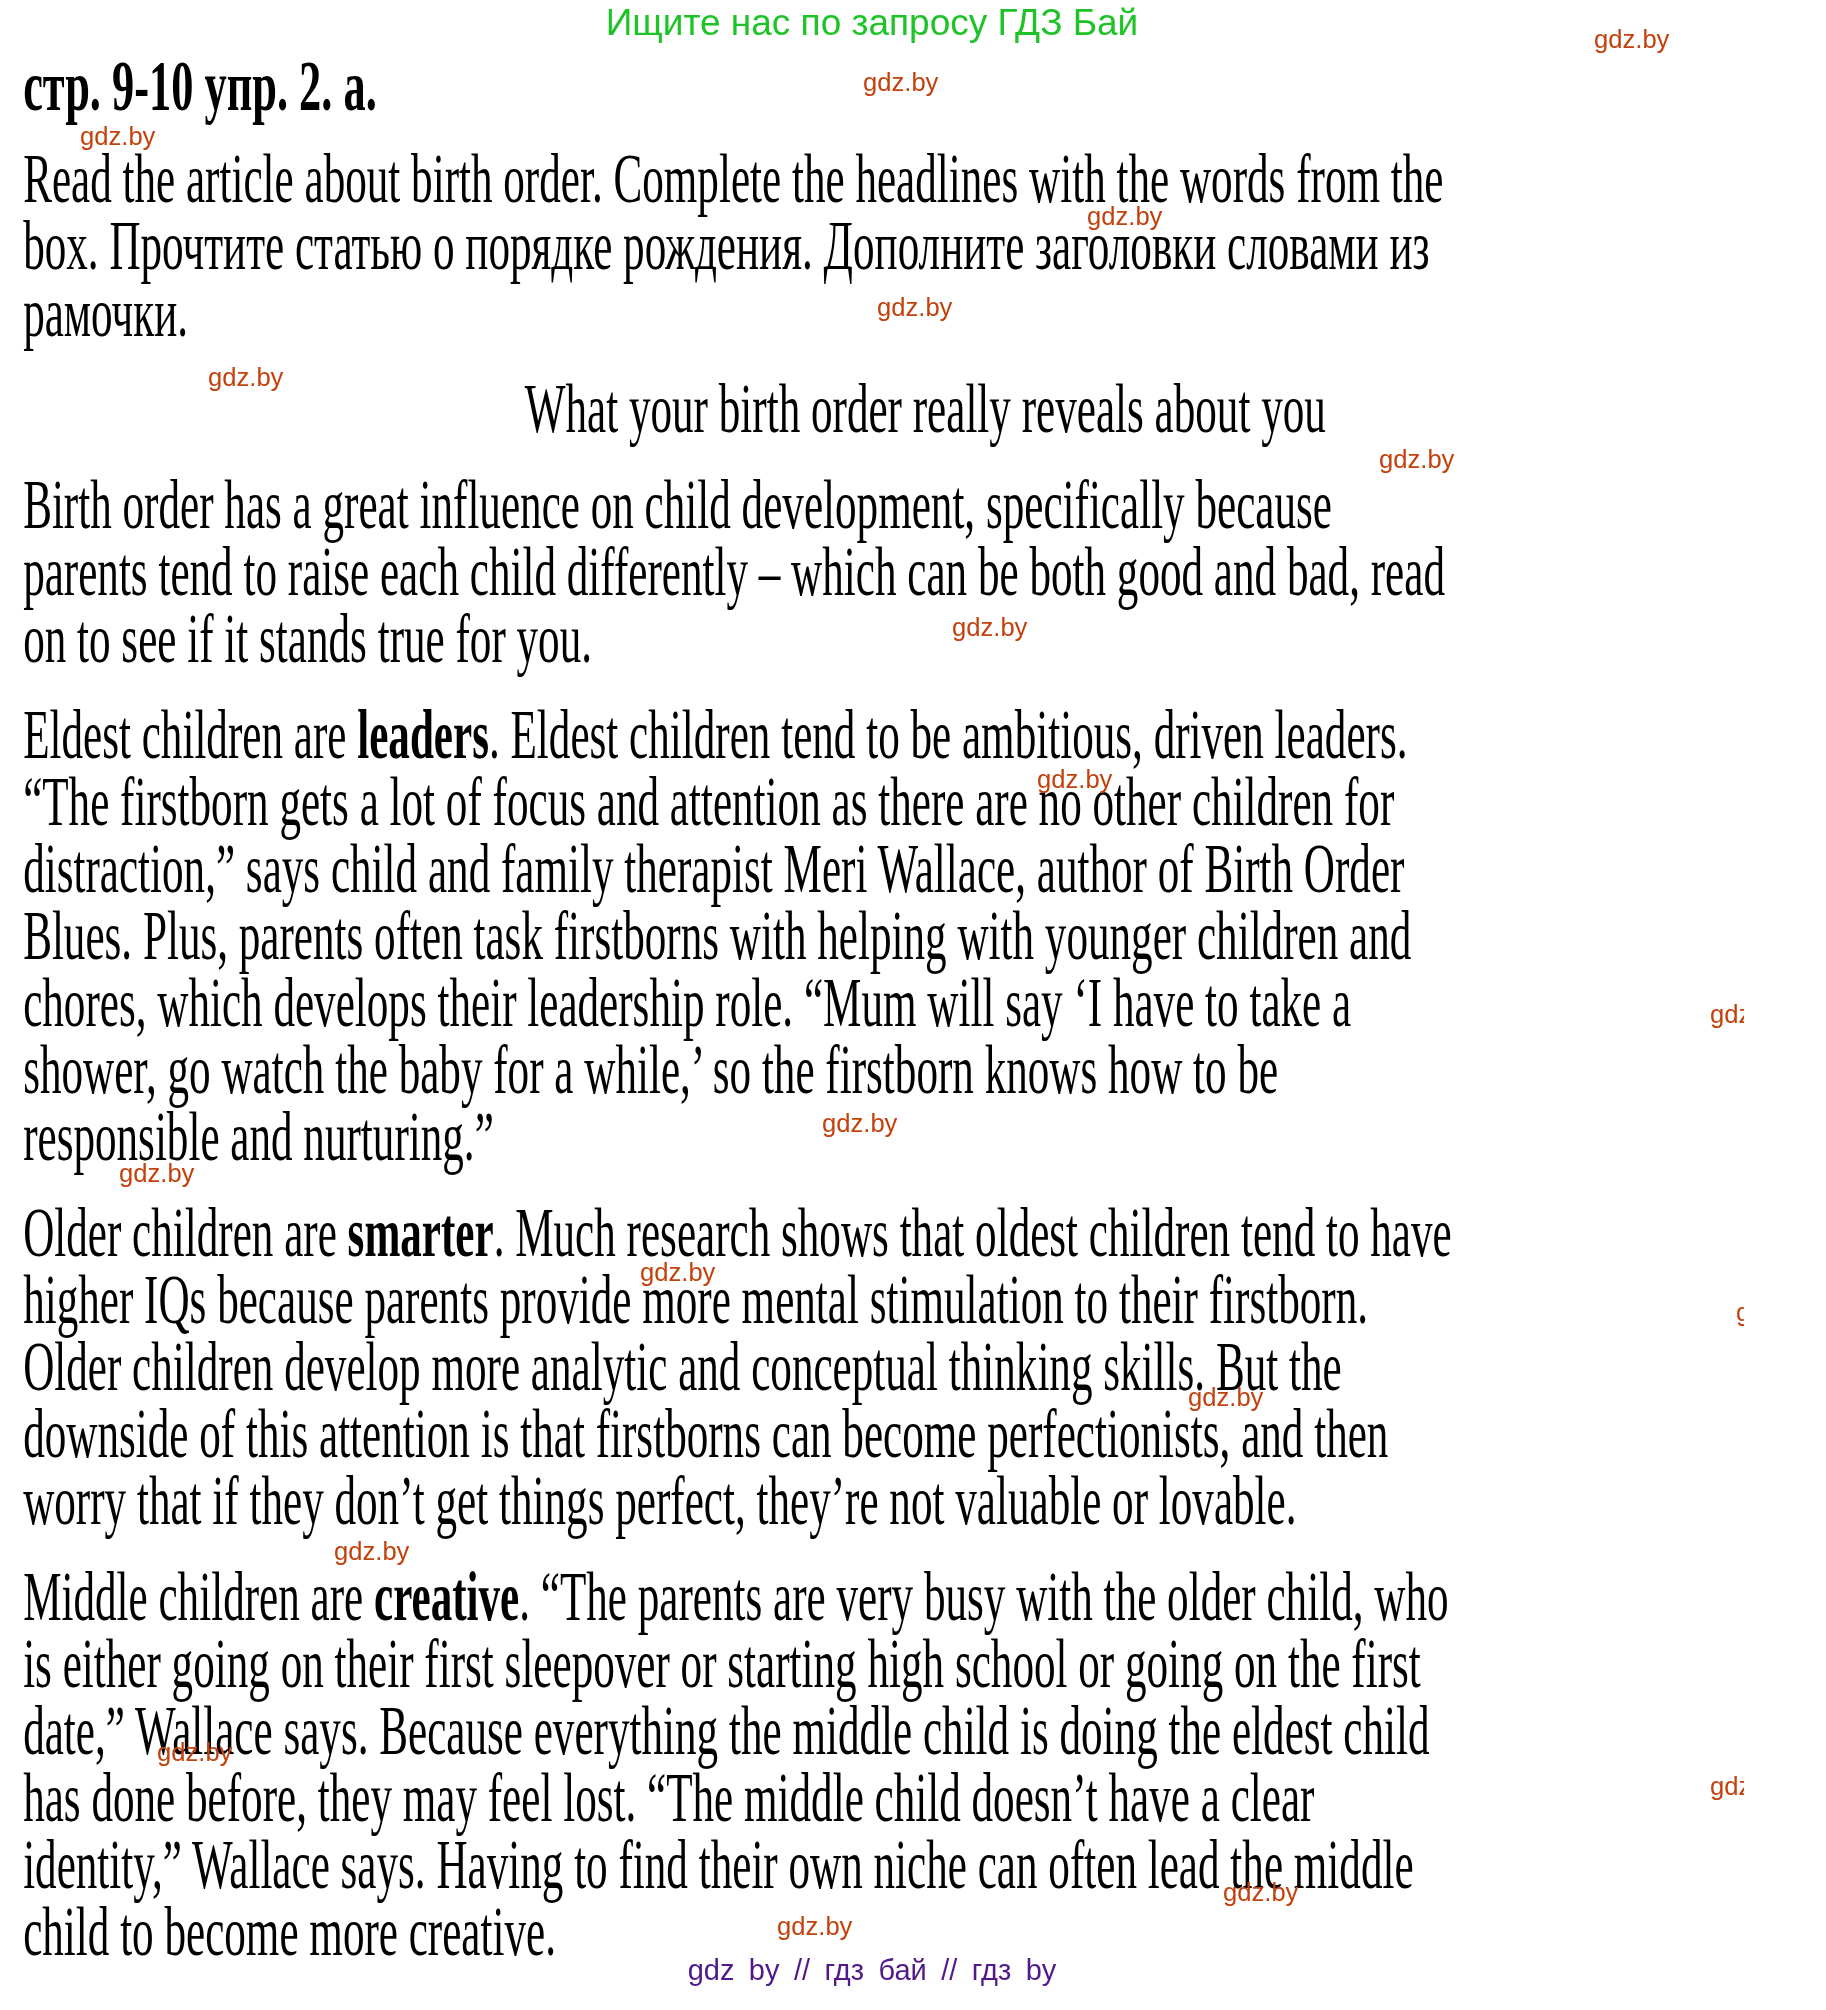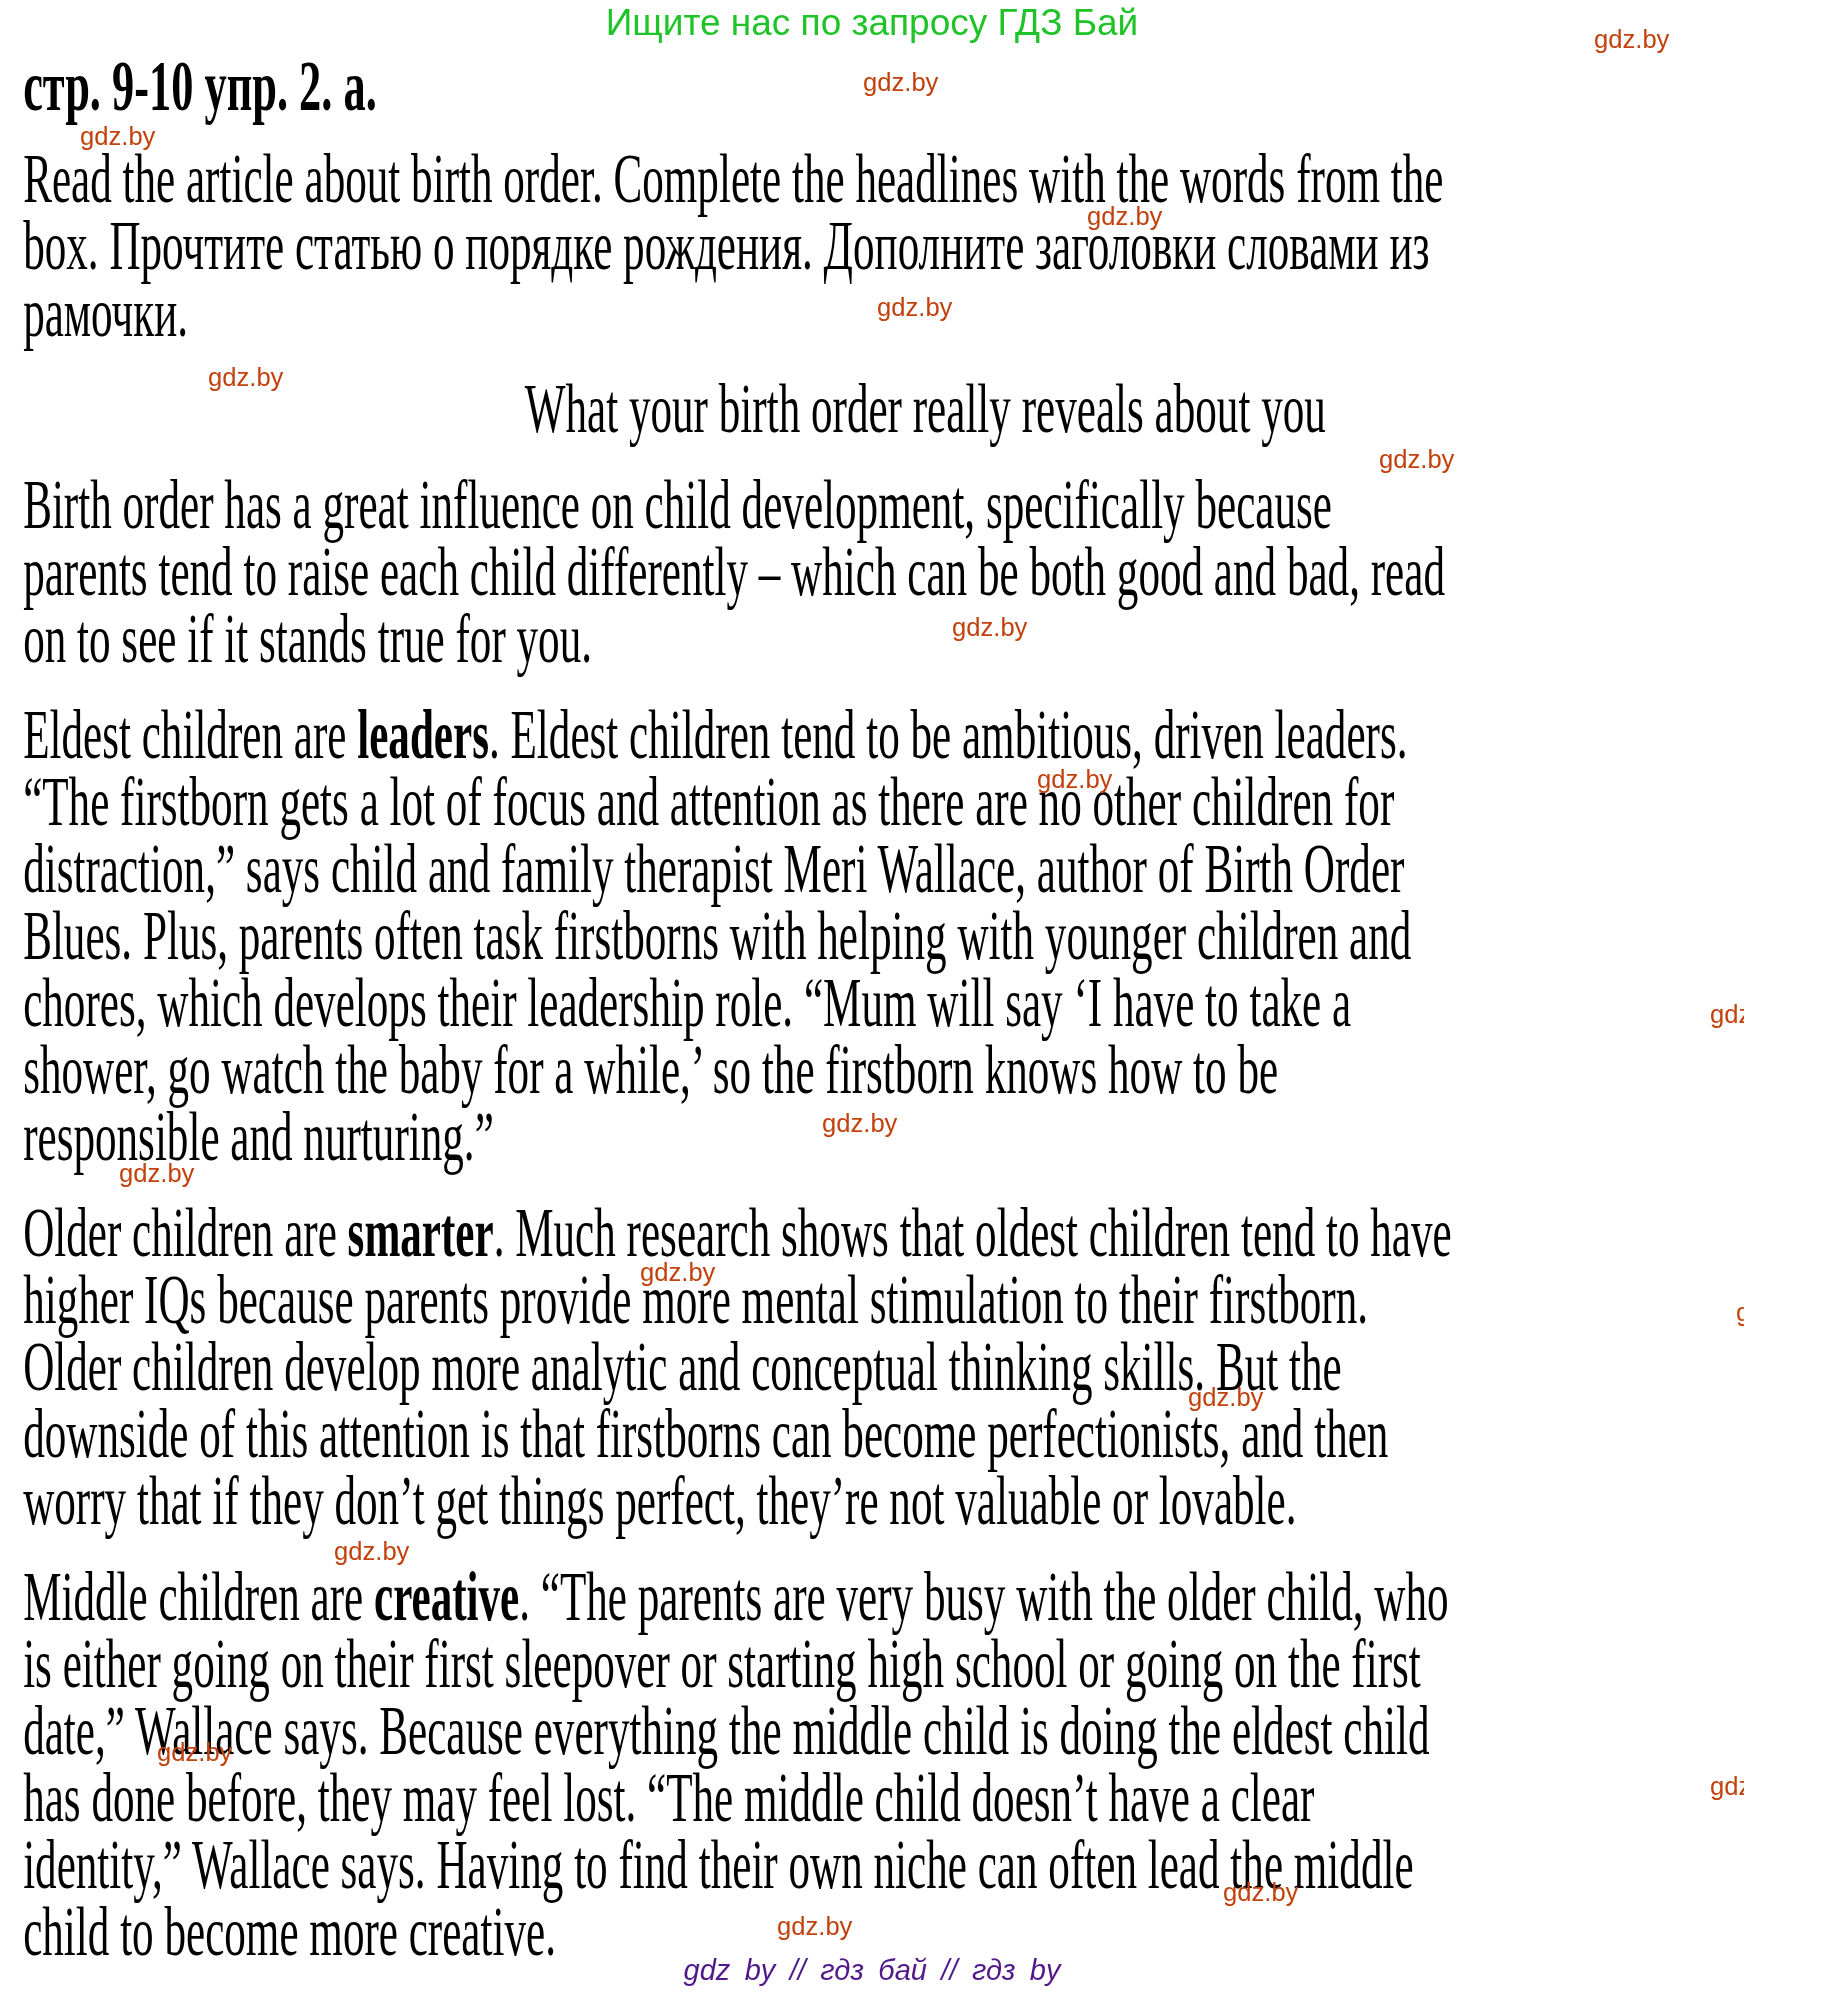--- a/index.html
+++ b/index.html
@@ -61,21 +61,20 @@
   }
   .footer {
     position: absolute;
     top: 1954px; left: 0;
     width: 100%;
     text-align: center;
     font-family: "Liberation Sans", sans-serif;
     font-size: 29px;
     word-spacing: 6.4px;
     color: #511a8b;
-    font-style: italic;
   }
 </style>
 </head>
 <body>
 
 <div class="page">
 
   <div class="promo">Ищите нас по запросу ГДЗ Бай</div>
 
   <div class="text-col">

